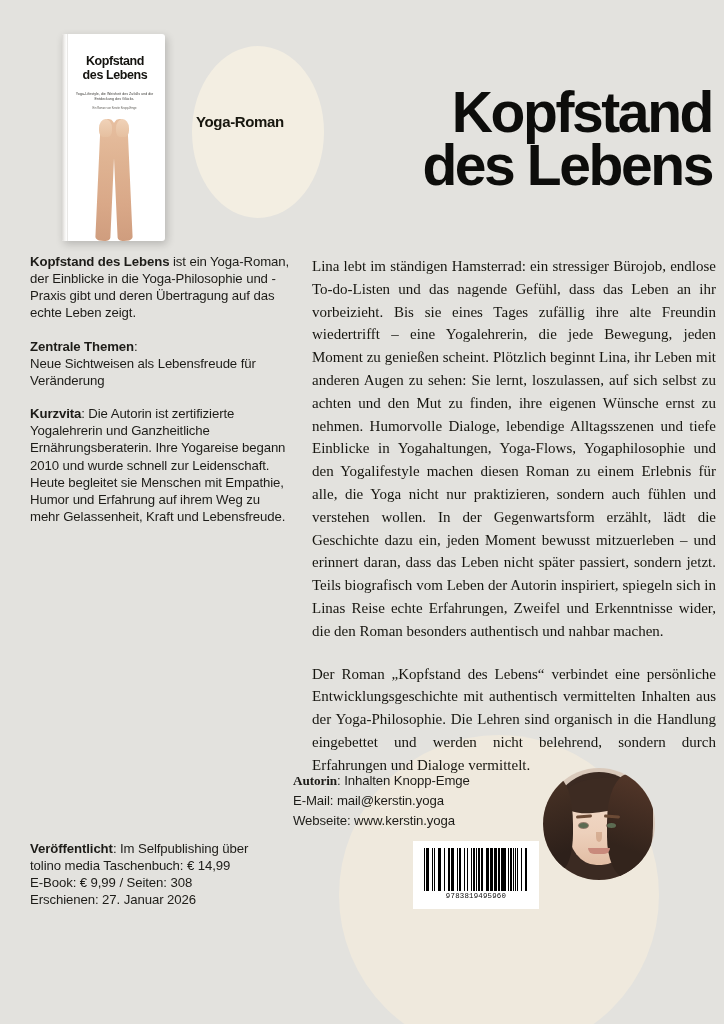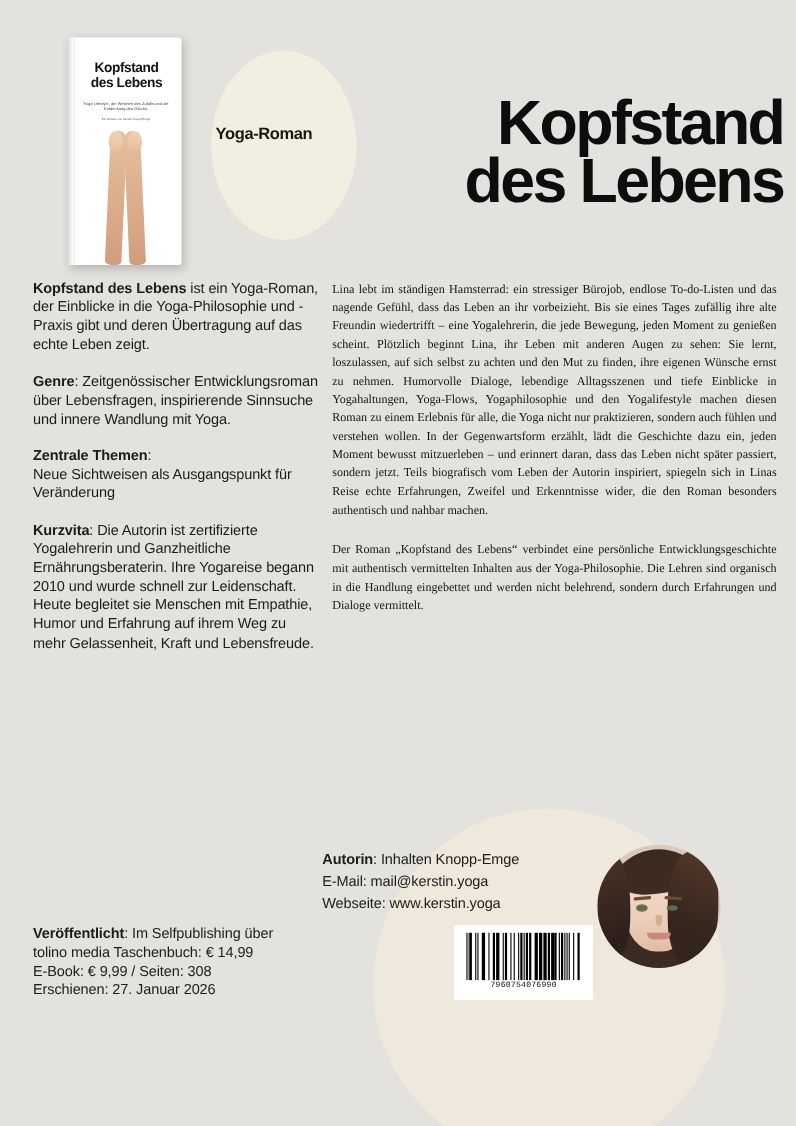--- a/index.html
+++ b/index.html
@@ -180,44 +180,44 @@
     width: 275px;
     font-size: 13.2px;
     line-height: 1.30;
     color: #1d1c18;
     letter-spacing: -0.1px;
   }
 
   
   .col-right {
     position: absolute;
-    left: 302px;
+    left: 312px;
     top: 255px;
     width: 404px;
     font-family: "Liberation Serif", serif;
-    font-size: 11px;
+    font-size: 15px;
     line-height: 1.52;
     color: #16150f;
     text-align: justify;
   }
   .col-right p { margin: 0 0 20px 0; }
   .col-right p:last-child { margin-bottom: 0; }
 
   
   .contact {
     position: absolute;
     left: 293px;
     top: 771px;
     width: 250px;
     font-size: 13.2px;
     line-height: 1.52;
     color: #1d1c18;
     letter-spacing: -0.1px;
   }
-  .contact b { font-weight: 700; }
+  .contact b { font-weight: 700; font-family: Liberation Serif, serif; }
 
   
   .avatar {
     position: absolute;
     left: 543px;
     top: 768px;
     width: 112px;
     height: 112px;
     border-radius: 50%;
     overflow: hidden;
@@ -372,28 +372,25 @@
     <span class="l1">Kopfstand</span>
     <span class="l2">des Lebens</span>
   </div>
 
   <div class="col-left">
 
     <div class="para">
       <span class="lead-in">Kopfstand des Lebens</span><span> ist ein Yoga-Roman, der Einblicke in die Yoga-Philosophie und -Praxis gibt und deren Übertragung auf das echte Leben zeigt.</span>
     </div>
 
-    <div class="para">
-      <b>Genre</b><span>: Zeitgenössischer Entwicklungsroman über Lebensfragen, inspirierende Sinnsuche und innere Wandlung mit Yoga.</span>
-    </div>
 
 
     <div class="para">
       <b>Zentrale Themen</b><span>:</span><br>
-      <span class="theme-lines">Neue Sichtweisen als Ausgangspunkt für Veränderung</span>
+      <span class="theme-lines">Neue Sichtweisen als Lebensfreude für Veränderung</span>
     </div>
 
     <div class="para">
       <b>Kurzvita</b><span>: Die Autorin ist zertifizierte Yogalehrerin und Ganzheitliche Ernährungsberaterin. Ihre Yogareise begann 2010 und wurde schnell zur Leidenschaft. Heute begleitet sie Menschen mit Empathie, Humor und Erfahrung auf ihrem Weg zu mehr Gelassenheit, Kraft und Lebensfreude.</span>
     </div>
   </div>
 
   <div class="pub-block">
     <b>Veröffentlicht</b><span>: Im Selfpublishing über</span><br>
     <span>tolino media Taschenbuch: € 14,99</span><br>
@@ -483,16 +480,16 @@
         <i class="sp" style="width: 1px;"></i>
         <i style="width: 1px;"></i>
         <i class="sp" style="width: 1px;"></i>
         <i style="width: 1px;"></i>
         <i class="sp" style="width: 3px;"></i>
         <i style="width: 1px;"></i>
         <i class="sp" style="width: 3px;"></i>
         <i style="width: 2px;"></i>
         <i class="sp" style="width: 1px;"></i>
       </div>
-    <div class="barcode-num">7960754076990</div>
+    <div class="barcode-num">9783819495960</div>
   </div>
 
 </div>
 
 </body></html>

